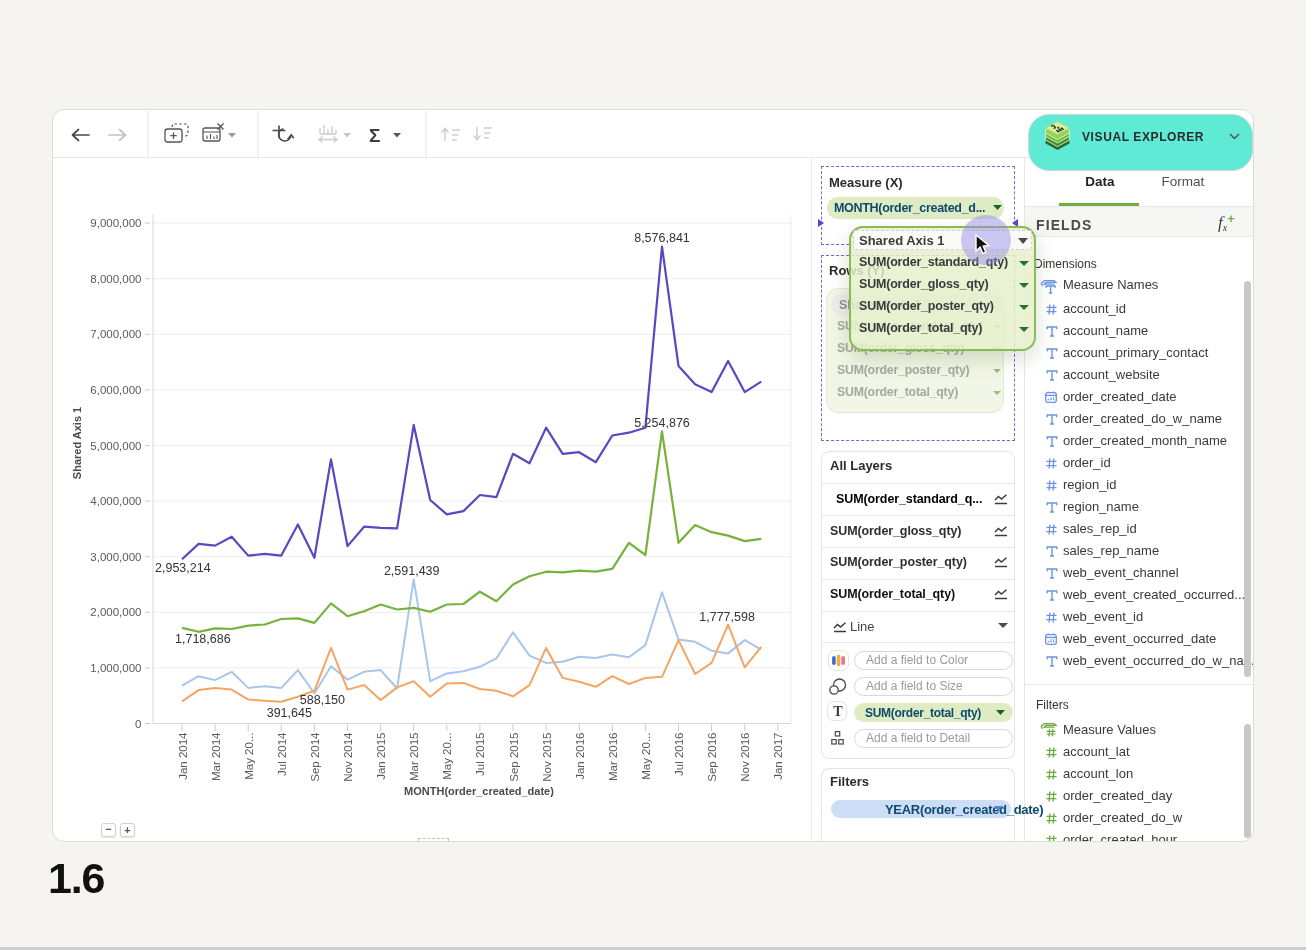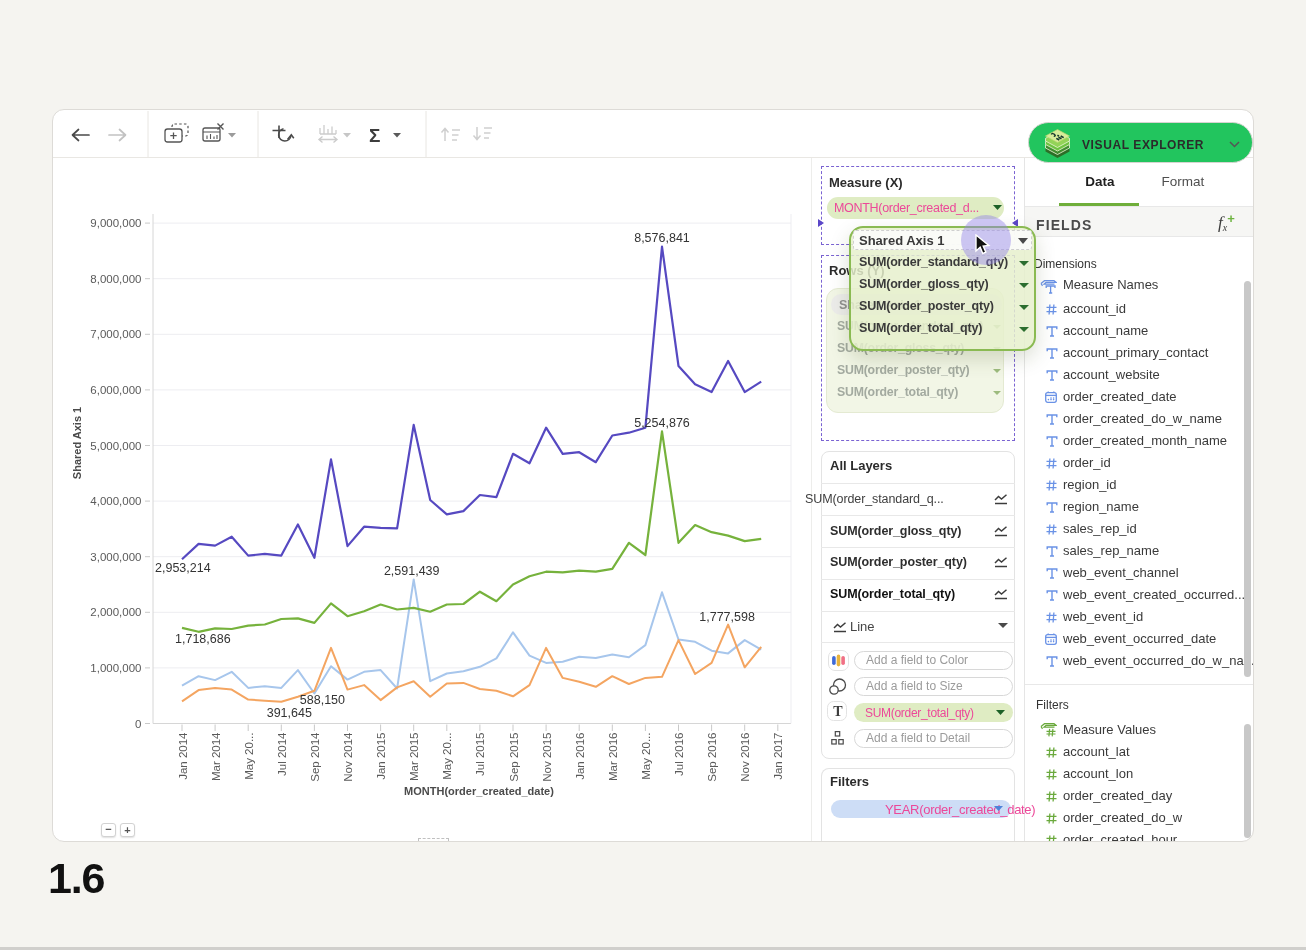--- a/index.html
+++ b/index.html
@@ -3,21 +3,21 @@
 * { margin:0; padding:0; box-sizing:border-box; }
 html,body { width:1306px; height:950px; background:#f5f4f0; font-family:"Liberation Sans",sans-serif; overflow:hidden; position:relative; }
 .card { position:absolute; left:52px; top:109px; width:1202px; height:733px; background:#fff; border:1px solid #dddbd7; border-radius:12px; overflow:hidden; }
 .hline { position:absolute; height:1px; background:#e8e8e8; }
 .tick { font-family:"Liberation Sans"; font-size:11.5px; fill:#5a5a5a; }
 .anno { font-family:"Liberation Sans"; font-size:12.5px; fill:#333; }
 .axtitle { font-family:"Liberation Sans"; font-size:11px; font-weight:bold; fill:#4b4b4b; }
 .chart { position:absolute; left:0px; top:51px; }
 .shelfhdr { position:absolute; font-size:13px; font-weight:bold; color:#2b2b2b; }
 .pill { position:absolute; border-radius:11px; background:#dfecc3; }
-.pilltxt { position:absolute; font-size:12.5px; font-weight:normal; color:#ec4899; white-space:nowrap; letter-spacing:-0.3px; }
+.pilltxt { position:absolute; font-size:12.5px; font-weight:bold; color:#0c4a6e; white-space:nowrap; letter-spacing:-0.3px; }
 .fieldname { position:absolute; font-size:13px; color:#3a3a3a; white-space:nowrap; }
 .input { position:absolute; left:801px; width:159px; height:19px; border:1px solid #d8d8d8; border-radius:9.5px; background:#fff; font-size:12px; color:#9b9b9b; padding-left:11px; line-height:17px; }
 .dashedbox { position:absolute; border:1px dashed #7a63d2; background:transparent; }
 .seclabel { position:absolute; font-size:12px; color:#333; }
 </style></head>
 <body>
 <div class="card">
 
   <div style="position:absolute;left:0;top:0;width:1202px;height:48px;border-bottom:1px solid #e9e7e3"></div>
 
@@ -42,21 +42,21 @@
   <path d="M290 23 H298 L294 27.5 Z" fill="#c6c6c6"></path>
   <text x="316" y="32" font-family="Liberation Sans" font-size="19" font-weight="bold" fill="#3d3d3d">Σ</text>
   <path d="M340 23 H348 L344 27.5 Z" fill="#5a5a5a"></path>
   <line x1="373" y1="1" x2="373" y2="47" stroke="#e8e6e2" stroke-width="1"></line>
   <path d="M392 31 V19 M388.5 22.5 L392 18.5 L395.5 22.5" fill="none" stroke="#cfcfcf" stroke-width="1.5"></path>
   <path d="M399 20 H407 M399 25 H405.5 M399 30 H404" stroke="#cfcfcf" stroke-width="1.5"></path>
   <path d="M424 17 V29 M420.5 25.5 L424 29.5 L427.5 25.5" fill="none" stroke="#cfcfcf" stroke-width="1.5"></path>
   <path d="M431 18 H439 M431 23 H437.5 M431 28 H436" stroke="#cfcfcf" stroke-width="1.5"></path>
 </svg>
 
-  <div style="position:absolute;left:975px;top:12px;width:225px;height:41px;border:1.5px solid #d6d4d0;border-radius:21px;background:#22c55e">
+  <div style="position:absolute;left:975px;top:4px;width:225px;height:57px;border:1.5px solid #d6d4d0;border-radius:21px;background:#5eead4">
     <svg width="27" height="29" viewBox="0 0 27 29" style="position:absolute;left:15px;top:6px">
 <path d="M13.5 13 L25.5 19.5 V22.5 L13.5 29 L1.5 22.5 V19.5 Z" fill="#2d6e27"></path>
 <path d="M13.5 9.5 L25.5 16 V19 L13.5 25.5 L1.5 19 V16 Z" fill="#418c30" stroke="#eef6d8" stroke-width="0.8"></path>
 <path d="M13.5 6 L25.5 12.5 V15.5 L13.5 22 L1.5 15.5 V12.5 Z" fill="#6fc341" stroke="#eef6d8" stroke-width="0.8"></path>
 <path d="M13.5 2.8 L25.5 9.3 V12 L13.5 18.5 L1.5 12 V9.3 Z" fill="#93d358" stroke="#eef6d8" stroke-width="0.8"></path>
 <path d="M13.5 0.5 L25.5 7 L13.5 13.5 L1.5 7 Z" fill="#d8ec9a" stroke="#b8d96e" stroke-width="0.7"></path>
 <path d="M7.6 5.6 a2.0 1.1 28 1 1 2.2 1.6" fill="none" stroke="#14382c" stroke-width="1.4"></path>
 <path d="M12.3 9.4 l3.0 1.6 M14.5 8.2 l3.0 1.6 M16.7 7.0 l3.0 1.6 M13.4 6.2 l1.6 0.9" stroke="#14382c" stroke-width="1.6"></path>
 </svg>
     <div style="position:absolute;left:53px;top:15px;font-size:12px;font-weight:bold;letter-spacing:0.6px;color:#2b2b2b">VISUAL EXPLORER</div>
@@ -200,21 +200,21 @@
     </svg>
 
   <div style="position:absolute;left:768px;top:341px;width:194px;height:308px;background:#fff;border:1px solid #e3e3e3;border-radius:8px"></div>
   <div class="shelfhdr" style="left:777px;top:348px">All Layers</div>
   <div class="hline" style="left:768px;top:372.5px;width:194px"></div>
     <div class="hline" style="left:768px;top:404.5px;width:194px"></div>
     <div class="hline" style="left:768px;top:436.5px;width:194px"></div>
     <div class="hline" style="left:768px;top:468.5px;width:194px"></div>
     <div class="hline" style="left:768px;top:500.5px;width:194px"></div>
     <div class="hline" style="left:768px;top:531.5px;width:194px"></div>
-  <div style="position:absolute;left:752px;top:382.0px;font-size:12.5px;font-weight:400;color:#404040;letter-spacing:-0.1px">SUM(order_standard_q...</div>
+  <div style="position:absolute;left:783px;top:382.0px;font-size:12.5px;font-weight:700;color:#000000;letter-spacing:-0.1px">SUM(order_standard_q...</div>
     <svg width="14" height="11" viewBox="0 0 14 11" style="position:absolute;left:941px;top:384.0px">
       <path d="M1 6 L4.5 2.5 L7.5 5 L12.5 0.8" fill="none" stroke="#3c3c3c" stroke-width="1.5"></path>
       <line x1="1" y1="9.5" x2="13" y2="9.5" stroke="#3c3c3c" stroke-width="1.5"></line>
     </svg>
     <div style="position:absolute;left:777px;top:413.7px;font-size:12.5px;font-weight:700;color:#2e2e2e;letter-spacing:-0.1px">SUM(order_gloss_qty)</div>
     <svg width="14" height="11" viewBox="0 0 14 11" style="position:absolute;left:941px;top:415.7px">
       <path d="M1 6 L4.5 2.5 L7.5 5 L12.5 0.8" fill="none" stroke="#3c3c3c" stroke-width="1.5"></path>
       <line x1="1" y1="9.5" x2="13" y2="9.5" stroke="#3c3c3c" stroke-width="1.5"></line>
     </svg>
     <div style="position:absolute;left:777px;top:445.4px;font-size:12.5px;font-weight:700;color:#2e2e2e;letter-spacing:-0.1px">SUM(order_poster_qty)</div>

